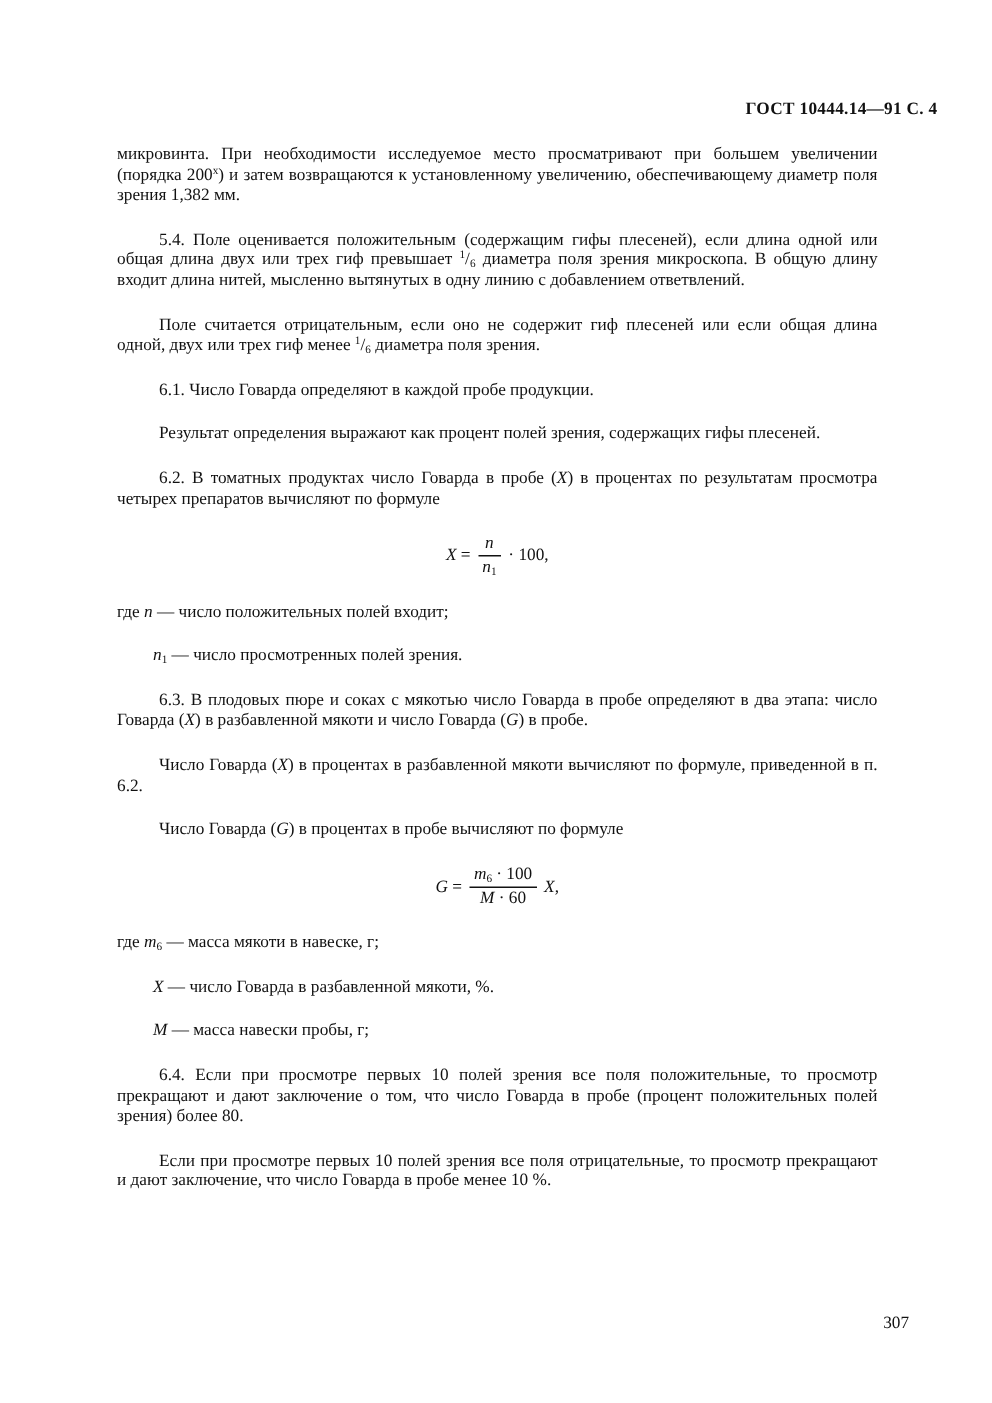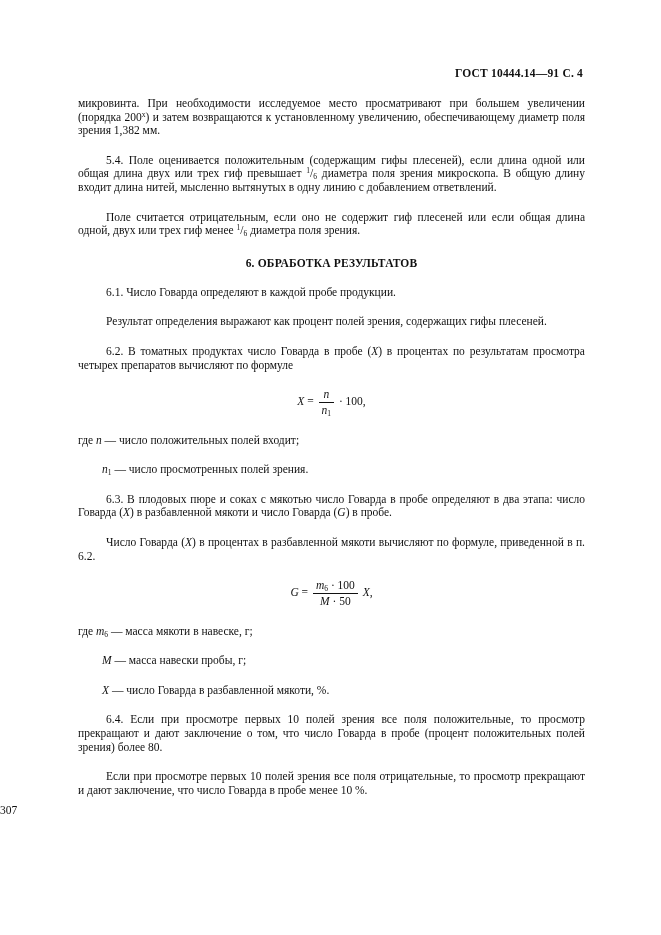--- a/index.html
+++ b/index.html
@@ -4,21 +4,21 @@
 <style>
   html, body { margin: 0; padding: 0; background: #ffffff; }
   .page {
     position: relative;
     width: 661px;
     height: 935px;
     background: #ffffff;
     color: #111;
     font-family: "Liberation Serif", "DejaVu Serif", serif;
     box-sizing: border-box;
-    padding: 66px 78px 0 62px;
+    padding: 66px 36px 0 62px;
   }
   .header {
     text-align: right;
     font-weight: bold;
     font-size: 11.5px;
     line-height: 14px;
     margin-bottom: 17px;
     letter-spacing: 0.2px;
   }
   .body-col { width: 539px; }
@@ -56,45 +56,45 @@
     border-bottom: 1px solid #111;
     padding: 0 3px 1px 3px;
   }
   .formula .frac .den { display: block; padding: 1px 3px 0 3px; }
   sub { font-size: 7.5px; vertical-align: -2px; line-height: 0; }
   sup { font-size: 7.5px; vertical-align: 4px; line-height: 0; }
   i { font-style: italic; }
   .footer {
     position: absolute;
     left: 0;
-    top: 804px;
+    top: 876px;
     width: 606px;
-    text-align: left;
+    text-align: right;
     font-size: 11.5px;
   }
 </style>
 </head>
 <body>
 
 <div class="page">
   <div class="header">ГОСТ 10444.14—91 С. 4</div>
   <div class="body-col">
       <p class="para"><span>микровинта. При необходимости исследуемое место просматривают при большем увеличении (порядка 200</span><sup>х</sup><span>) и затем возвращаются к установленному увеличению, обеспечивающему диаметр поля зрения 1,382 мм.</span></p>
       <p class="para para-indent"><span>5.4. Поле оценивается положительным (содержащим гифы плесеней), если длина одной или общая длина двух или трех гиф превышает </span><sup>1</sup><span>/</span><sub>6</sub><span> диаметра поля зрения микроскопа. В общую длину входит длина нитей, мысленно вытянутых в одну линию с добавлением ответвлений.</span></p>
       <p class="para para-indent"><span>Поле считается отрицательным, если оно не содержит гиф плесеней или если общая длина одной, двух или трех гиф менее </span><sup>1</sup><span>/</span><sub>6</sub><span> диаметра поля зрения.</span></p>
-      <div class="heading">6. ОБРАБОТКА РЕЗУЛЬТАТОВ</div>
       <p class="para para-indent"><span>6.1. Число Говарда определяют в каждой пробе продукции.</span></p>
       <p class="para para-indent"><span>Результат определения выражают как процент полей зрения, содержащих гифы плесеней.</span></p>
       <p class="para para-indent"><span>6.2. В томатных продуктах число Говарда в пробе (</span><i>X</i><span>) в процентах по результатам просмотра четырех препаратов вычисляют по формуле</span></p>
       <div class="formula"><span><i>X</i><span> = </span></span><span class="frac"><span class="num"><i>n</i></span><span class="den"><i>n</i><sub>1</sub></span></span><span><span> · 100,</span></span></div>
       <p class="para"><span>где </span><i>n</i><span> — число положительных полей входит;</span></p>
       <p class="para para-def"><i>n</i><sub>1</sub><span> — число просмотренных полей зрения.</span></p>
       <p class="para para-indent"><span>6.3. В плодовых пюре и соках с мякотью число Говарда в пробе определяют в два этапа: число Говарда (</span><i>X</i><span>) в разбавленной мякоти и число Говарда (</span><i>G</i><span>) в пробе.</span></p>
       <p class="para para-indent"><span>Число Говарда (</span><i>X</i><span>) в процентах в разбавленной мякоти вычисляют по формуле, приведенной в п. 6.2.</span></p>
-      <div class="formula"><span><i>G</i><span> = </span></span><span class="frac"><span class="num"><i>m</i><sub>6</sub><span> · 100</span></span><span class="den"><i>M</i><span> · 50</span></span></span><span><span> </span><i>X</i><span>,</span></span></div>
+      <p class="para para-indent"><span>Число Говарда (</span><i>G</i><span>) в процентах в пробе вычисляют по формуле</span></p>
+      <div class="formula"><span><i>G</i><span> = </span></span><span class="frac"><span class="num"><i>m</i><sub>6</sub><span> · 100</span></span><span class="den"><i>M</i><span> · 60</span></span></span><span><span> </span><i>X</i><span>,</span></span></div>
       <p class="para"><span>где </span><i>m</i><sub>6</sub><span> — масса мякоти в навеске, г;</span></p>
+      <p class="para para-def"><i>X</i><span> — число Говарда в разбавленной мякоти, %.</span></p>
       <p class="para para-def"><i>M</i><span> — масса навески пробы, г;</span></p>
-      <p class="para para-def"><i>X</i><span> — число Говарда в разбавленной мякоти, %.</span></p>
       <p class="para para-indent"><span>6.4. Если при просмотре первых 10 полей зрения все поля положительные, то просмотр прекращают и дают заключение о том, что число Говарда в пробе (процент положительных полей зрения) более 80.</span></p>
       <p class="para para-indent"><span>Если при просмотре первых 10 полей зрения все поля отрицательные, то просмотр прекращают и дают заключение, что число Говарда в пробе менее 10 %.</span></p>
     </div>
   <div class="footer">307</div>
 </div>
 
 </body></html>

